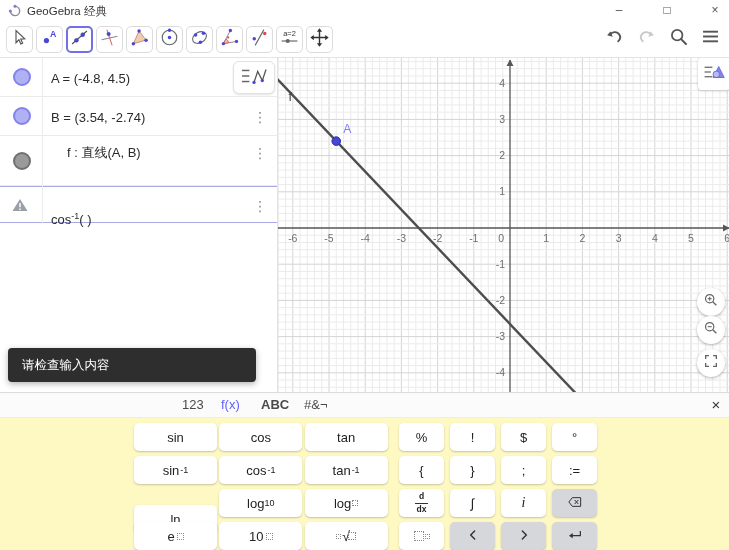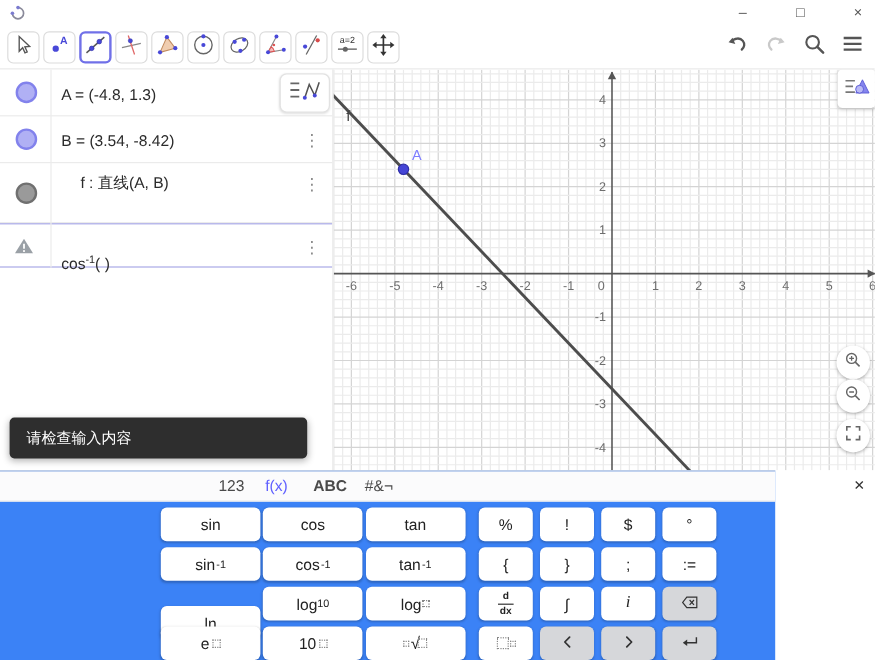--- a/index.html
+++ b/index.html
@@ -49,21 +49,21 @@
       justify-content:center;cursor:pointer}
   .gbtn{position:absolute;left:419px;width:28px;height:28px;border-radius:50%;background:#fff;
       box-shadow:0 1px 3px rgba(0,0,0,.3);display:flex;align-items:center;justify-content:center;
       cursor:pointer;color:#666}
   .gbtn svg{width:16px;height:16px}
   
   .tooltip{position:absolute;left:8px;top:348px;width:234px;height:34px;background:#2e2e2e;
       color:#fff;border-radius:4px;display:flex;align-items:center;padding-left:14px;
       font-size:12.5px;box-shadow:0 2px 6px rgba(0,0,0,.3);z-index:6}
   
-  .keyboard{position:absolute;left:0;top:392px;width:646px;height:158px;background:#3b82f6;
+  .keyboard{position:absolute;left:0;top:392px;width:729px;height:158px;background:#fef9c3;
       border-top:1px solid #dcdcdc;box-sizing:border-box}
   .kb-tabs{position:absolute;left:0;top:0;width:100%;height:24px;background:#fbfbfc;
       border-bottom:1px solid #ececec}
   .kb-tab{position:absolute;top:4px;font-size:13px;color:#4a4a4a;cursor:pointer}
   .kb-tab.active{color:#6161ff}
   .kb-close{position:absolute;left:706px;top:2px;width:20px;height:20px;text-align:center;
       line-height:20px;font-size:15px;color:#333;cursor:pointer}
   .key{position:absolute;height:28px;background:#fff;border-radius:5px;
       box-shadow:0 1px 2px rgba(0,0,0,.22);display:flex;align-items:center;justify-content:center;
       font-size:13px;color:#222;cursor:pointer}
@@ -86,20 +86,21 @@
 </style>
 </head>
 <body>
 
 <div class="titlebar">
   <span class="logo"><svg viewBox="0 0 24 24">
         <path d="M12 4 a8 8 0 1 1 -8 8" fill="none" stroke="#8a8a9a" stroke-width="2.4"></path>
         <circle cx="12" cy="4" r="2.6" fill="#7b7bd0"></circle>
         <circle cx="4" cy="12" r="2.6" fill="#7b7bd0"></circle>
       </svg></span>
+  <span class="apptitle">GeoGebra 经典</span>
   <span id="win-controls"><div class="wc" style="left: 604px;">–</div><div class="wc" style="left: 652px;">□</div><div class="wc" style="left: 700px;">×</div></span>
 </div>
 
 <div class="toolbar">
   <div class="tools">
       <div class="tool">
         <span><svg viewBox="0 0 24 24">
             <path d="M8 4 L8 18 L11.3 14.6 L13.5 19.5 L15.6 18.5 L13.4 13.8 L18 13.4 Z" fill="#fff" stroke="#555" stroke-width="1.3"></path>
           </svg></span>
       </div>
@@ -208,25 +209,25 @@
             </g>
           </svg></span>
       </div>
     </div>
 </div>
 
 <div class="algebra">
   <div id="alg-rows">
       <div class="alg-row" style="height: 39px;">
         <span class="marble" style="background: rgb(176, 176, 244); border-color: rgb(130, 130, 236);"></span>
-        <span class="alg-text" style="top: 14px;">A = (-4.8, 1.3)</span>
+        <span class="alg-text" style="top: 14px;">A = (-4.8, 4.5)</span>
       </div>
       <div class="alg-row" style="height: 39px;">
         <span class="marble" style="background: rgb(176, 176, 244); border-color: rgb(130, 130, 236);"></span>
-        <span class="alg-text" style="top: 14px;">B = (3.54, -8.42)</span>
+        <span class="alg-text" style="top: 14px;">B = (3.54, -2.74)</span>
         <span class="dots" style="top: 13px;">⋮</span>
       </div>
       <div class="alg-row" style="height: 50px;">
         <span class="marble" style="background: rgb(154, 154, 154); border-color: rgb(112, 112, 112);"></span>
         <span class="alg-text" style="top: 10px; margin-left: 16px;">f : 直线(A, B)</span>
         <span class="dots" style="top: 10px;">⋮</span>
       </div>
       <div class="alg-row selected" style="height: 37px;">
         <span class="warn"><svg viewBox="0 0 24 24">
             <path d="M12 4 L22 20 H2 Z" fill="#9aa0a6"></path>

